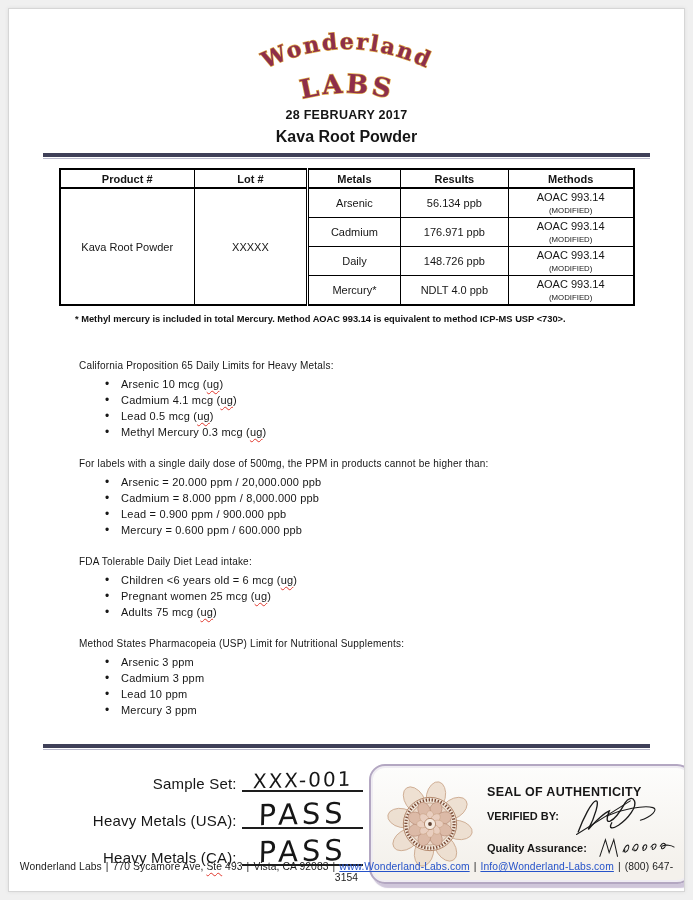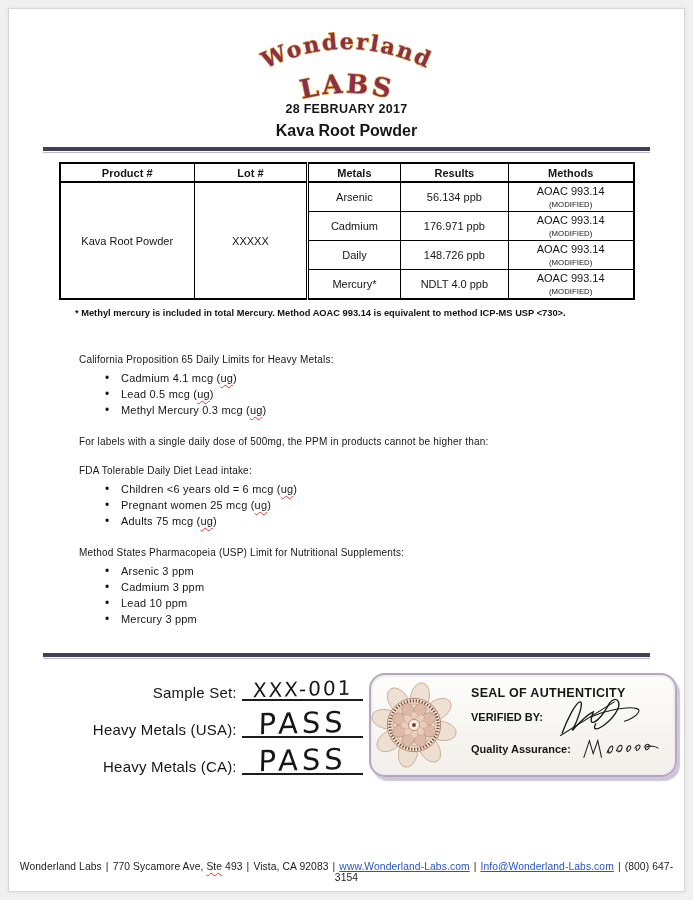--- a/index.html
+++ b/index.html
@@ -22,21 +22,21 @@
   
   .header { text-align: center; padding-top: 22px; }
   .logo-svg { display: block; margin: 0 auto; }
   .doc-title {
     font-size: 23px;
     font-weight: 600;
     letter-spacing: 0px;
     margin-top: 2px;
     font-stretch: condensed;
   }
-  .doc-date { font-size: 12.5px; font-weight: 700; margin-top: 1px; letter-spacing: .3px; }
+  .doc-date { font-size: 12.5px; font-weight: 700; margin-top: 7px; letter-spacing: .3px; }
   .doc-subtitle { font-size: 16px; font-weight: 700; margin-top: 6px; }
   
   .rule {
     margin: 7px 34px 0 34px;
     height: 6px;
     border-top: 4px solid #3f4058;
     border-bottom: 1px solid #b9b9cc;
   }
   
   .metals-table {
@@ -112,28 +112,28 @@
     font-family: "DejaVu Sans", sans-serif;
     transform: rotate(-1.5deg) skewX(-3deg);
     white-space: nowrap;
   }
   .hand-sample { font-size: 20px; letter-spacing: 2px; }
   .hand-pass { font-size: 29px; letter-spacing: 4px; bottom: -4px; }
   
   .seal-box {
     flex: 1;
     margin-left: 6px;
-    height: 104px;
+    height: 120px;
     border: 2px solid #b3a7c2;
     border-radius: 16px;
     background: linear-gradient(180deg, #fdfdfc 0%, #f4f1ec 85%);
     box-shadow: 3px 4px 1px rgba(167,152,188,0.55), inset 0 0 0 2px #efecf2;
     display: flex;
     align-items: center;
-    padding: 6px 10px 6px 0;
+    padding: 6px 10px 6px 16px;
   }
   .seal-text { margin-left: 14px; flex: 1; }
   .seal-title { font-size: 12.5px; font-weight: 700; letter-spacing: .3px; }
   .seal-row { display: flex; align-items: center; margin-top: 2px; height: 30px; }
   .seal-row-label { font-size: 11px; font-weight: 700; white-space: nowrap; text-align: center; }
   .sig-svg { margin-left: 6px; }
   
   .footer {
     position: absolute;
     left: 0; right: 0; bottom: 8px;
@@ -216,28 +216,35 @@
     </tbody>
   </table>
 
   <p class="footnote">* Methyl mercury is included in total Mercury. Method AOAC 993.14 is equivalent to method ICP-MS USP &lt;730&gt;.</p>
 
   <div class="sections">
 
     <div class="section">
       <div class="section-heading">California Proposition 65 Daily Limits for Heavy Metals:</div>
       <ul>
+        <li><span>Arsenic 10 mcg (</span><span class="sic">ug</span><span>)</span></li>
         <li><span>Cadmium 4.1 mcg (</span><span class="sic">ug</span><span>)</span></li>
         <li><span>Lead 0.5 mcg (</span><span class="sic">ug</span><span>)</span></li>
         <li><span>Methyl Mercury 0.3 mcg (</span><span class="sic">ug</span><span>)</span></li>
       </ul>
     </div>
 
     <div class="section">
       <div class="section-heading">For labels with a single daily dose of 500mg, the PPM in products cannot be higher than:</div>
+      <ul>
+        <li><span>Arsenic = 20.000 ppm / 20,000.000 ppb</span></li>
+        <li><span>Cadmium = 8.000 ppm / 8,000.000 ppb</span></li>
+        <li><span>Lead = 0.900 ppm / 900.000 ppb</span></li>
+        <li><span>Mercury = 0.600 ppm / 600.000 ppb</span></li>
+      </ul>
     </div>
 
     <div class="section">
       <div class="section-heading">FDA Tolerable Daily Diet Lead intake:</div>
       <ul>
         <li><span>Children &lt;6 years old = 6 mcg (</span><span class="sic">ug</span><span>)</span></li>
         <li><span>Pregnant women 25 mcg (</span><span class="sic">ug</span><span>)</span></li>
         <li><span>Adults 75 mcg (</span><span class="sic">ug</span><span>)</span></li>
       </ul>
     </div>

